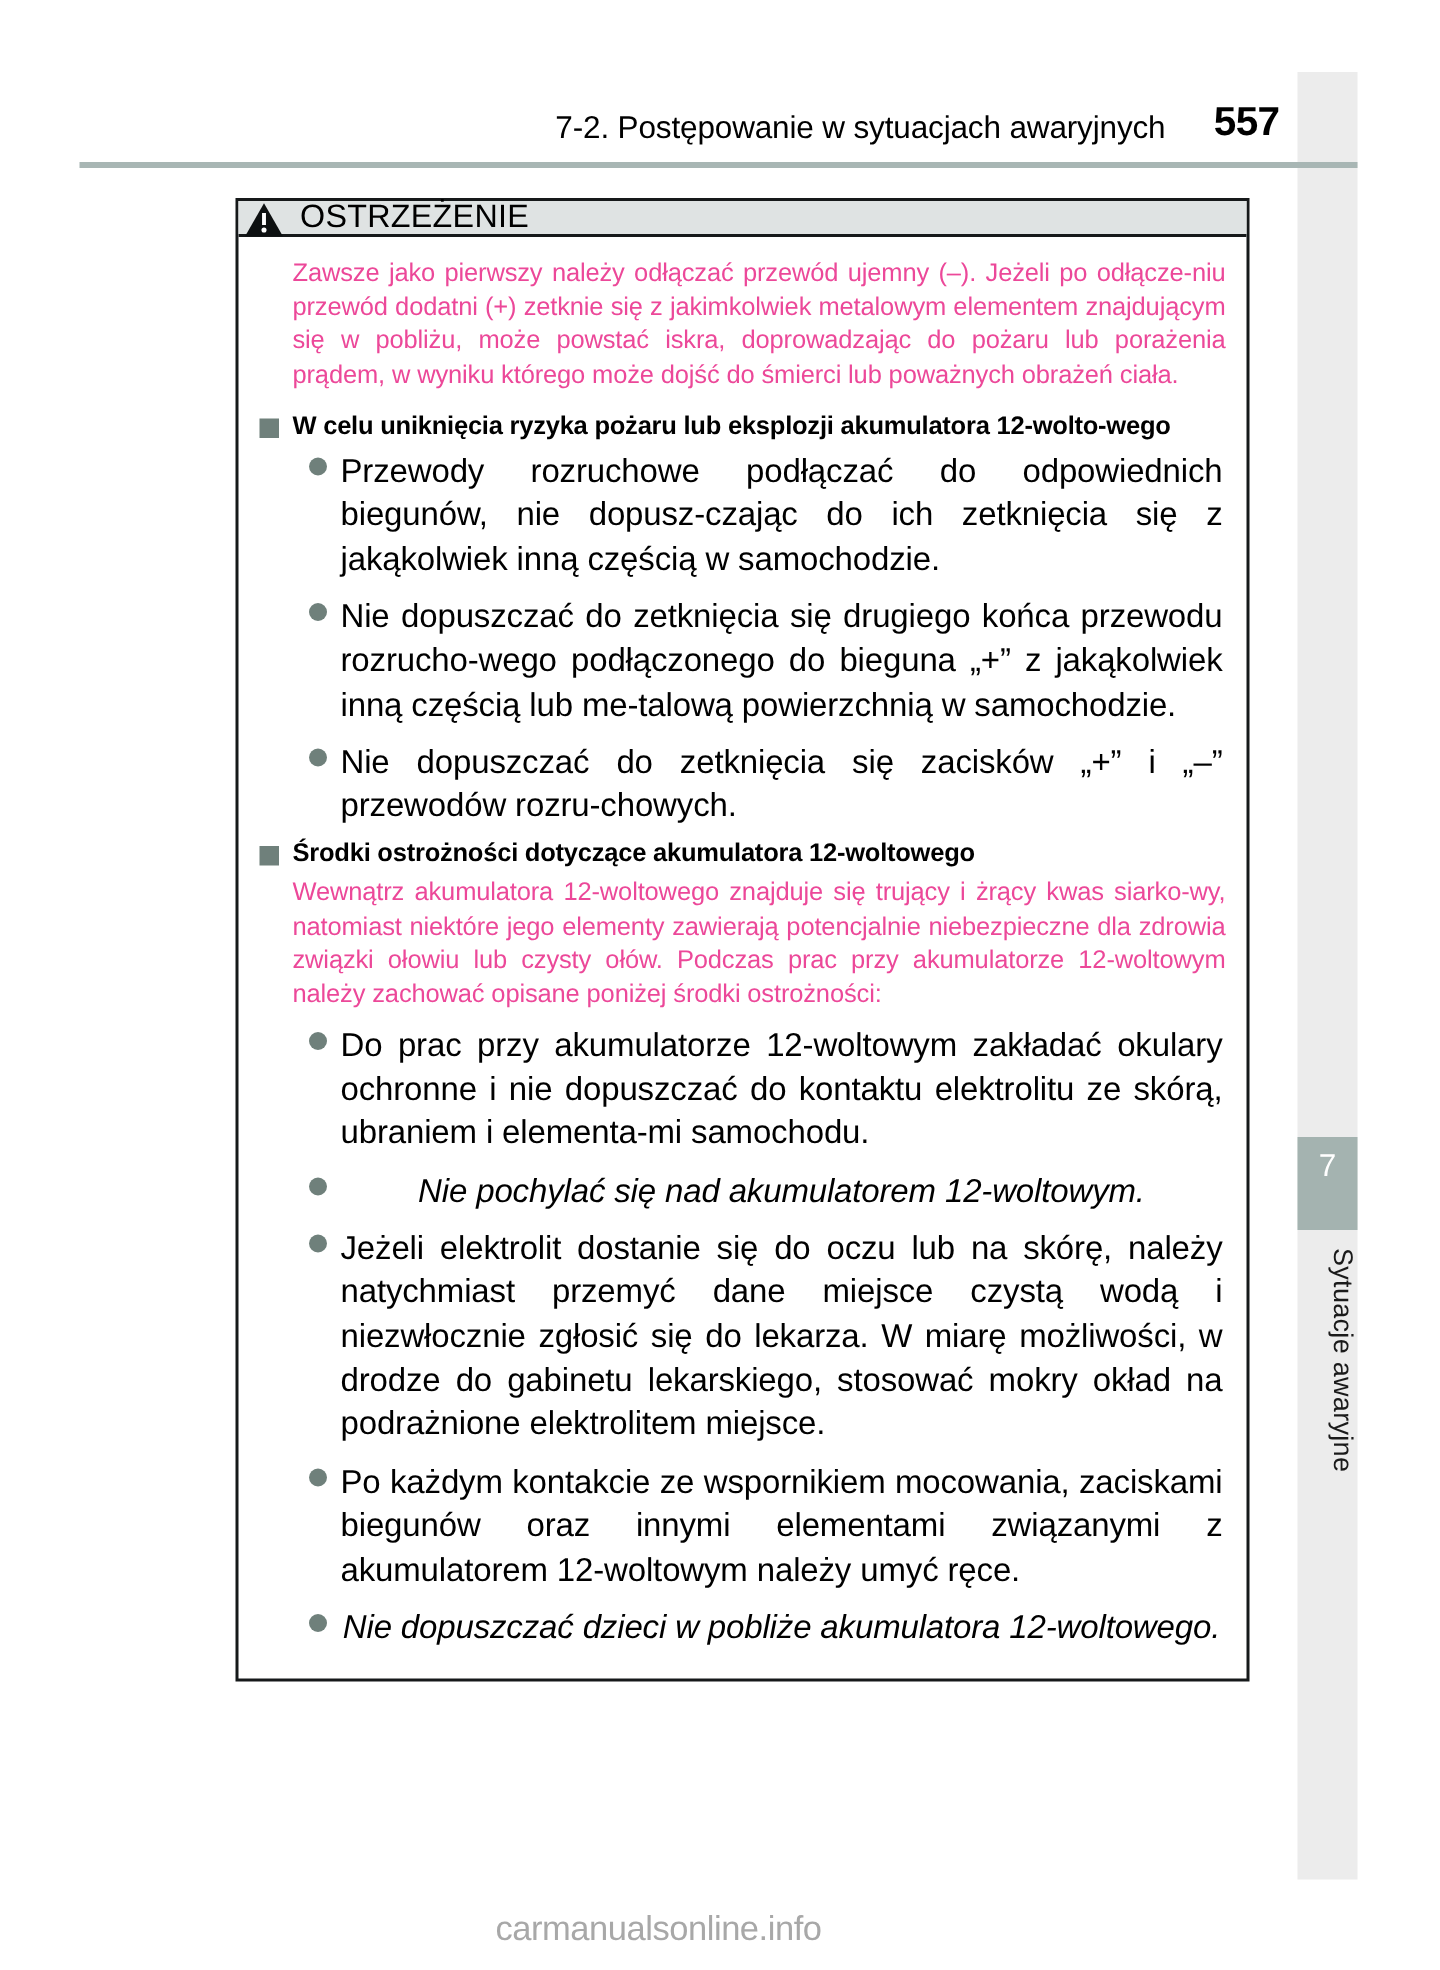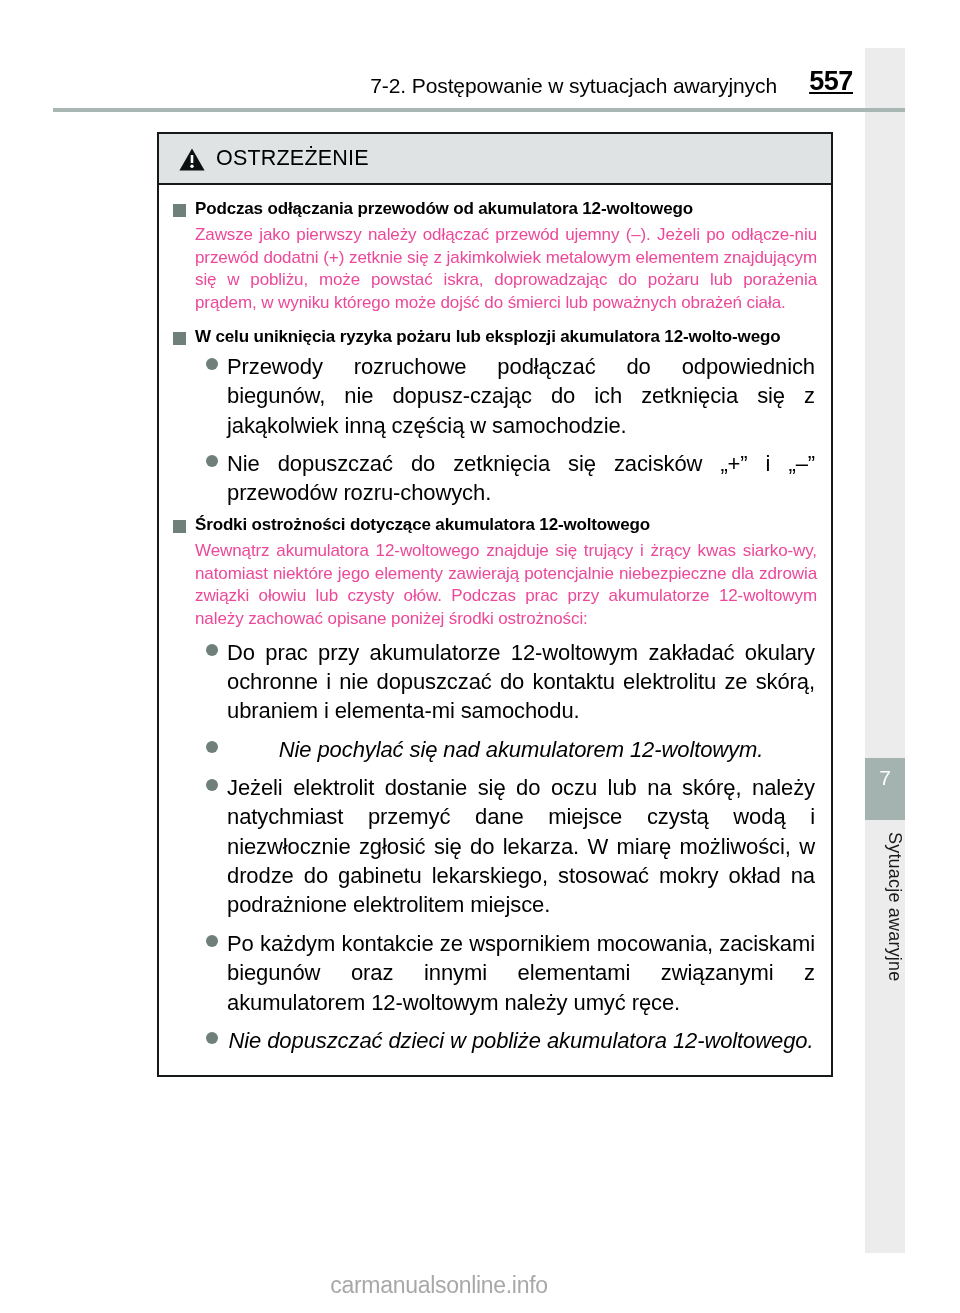--- a/index.html
+++ b/index.html
@@ -69,21 +69,20 @@
     letter-spacing: -0.1px;
   }
   .hdr-pageno {
     position: absolute;
     right: 107px;
     top: 66px;
     font-size: 27px;
     font-weight: bold;
     color: #000;
     letter-spacing: -0.4px;
-    text-decoration: underline;
   }
   .hdr-rule {
     position: absolute;
     left: 53px;
     top: 108px;
     width: 852px;
     height: 4px;
     background: #a8b6b4;
   }
 
@@ -93,24 +92,24 @@
     left: 157px;
     top: 132px;
     width: 676px;
     border: 2px solid #16191a;
     box-sizing: border-box;
     background: #fff;
   }
   .warn-head {
     background: #dfe3e3;
     border-bottom: 2px solid #16191a;
-    height: 51px;
+    height: 24px;
     display: flex;
-    align-items: center;
-    padding-left: 20px;
+    align-items: flex-start;
+    padding-left: 4px;
     box-sizing: border-box;
   }
   .warn-head .tri {
     width: 26px;
     height: 23px;
     flex: 0 0 auto;
     margin-right: 11px;
     margin-top: 1px;
   }
   .warn-head .warn-label {
@@ -227,36 +226,36 @@
       <polygon points="13,0.5 25.6,22.5 0.4,22.5" fill="#0d1011"></polygon>
       <rect x="11.7" y="7" width="2.6" height="8" fill="#ffffff"></rect>
       <circle cx="13" cy="18.3" r="1.7" fill="#ffffff"></circle>
     </svg>
     <span class="warn-label">OSTRZEŻENIE</span>
   </div>
 
   <div class="warn-body">
 
     <div class="sec">
-      <div class="sec-head">
-        <span class="sq"></span>
-        <span class="sec-head-text">Podczas odłączania przewodów od akumulatora 12-woltowego</span>
-      </div>
       <p class="para last">Zawsze jako pierwszy należy odłączać przewód ujemny (–). Jeżeli po odłącze-niu przewód dodatni (+) zetknie się z jakimkolwiek metalowym elementem znajdującym się w pobliżu, może powstać iskra, doprowadzając do pożaru lub porażenia prądem, w wyniku którego może dojść do śmierci lub poważnych obrażeń ciała.</p>
     </div>
 
     <div class="sec">
       <div class="sec-head">
         <span class="sq"></span>
         <span class="sec-head-text">W celu uniknięcia ryzyka pożaru lub eksplozji akumulatora 12-wolto-wego</span>
       </div>
       <ul class="blist">
         <li>
           <span class="dot"></span>
           <span class="btext">Przewody rozruchowe podłączać do odpowiednich biegunów, nie dopusz-czając do ich zetknięcia się z jakąkolwiek inną częścią w samochodzie.</span>
+        </li>
+        <li>
+          <span class="dot"></span>
+          <span class="btext">Nie dopuszczać do zetknięcia się drugiego końca przewodu rozrucho-wego podłączonego do bieguna „+” z jakąkolwiek inną częścią lub me-talową powierzchnią w samochodzie.</span>
         </li>
         <li>
           <span class="dot"></span>
           <span class="btext">Nie dopuszczać do zetknięcia się zacisków „+” i „–” przewodów rozru-chowych.</span>
         </li>
       </ul>
     </div>
 
     <div class="sec">
       <div class="sec-head">

